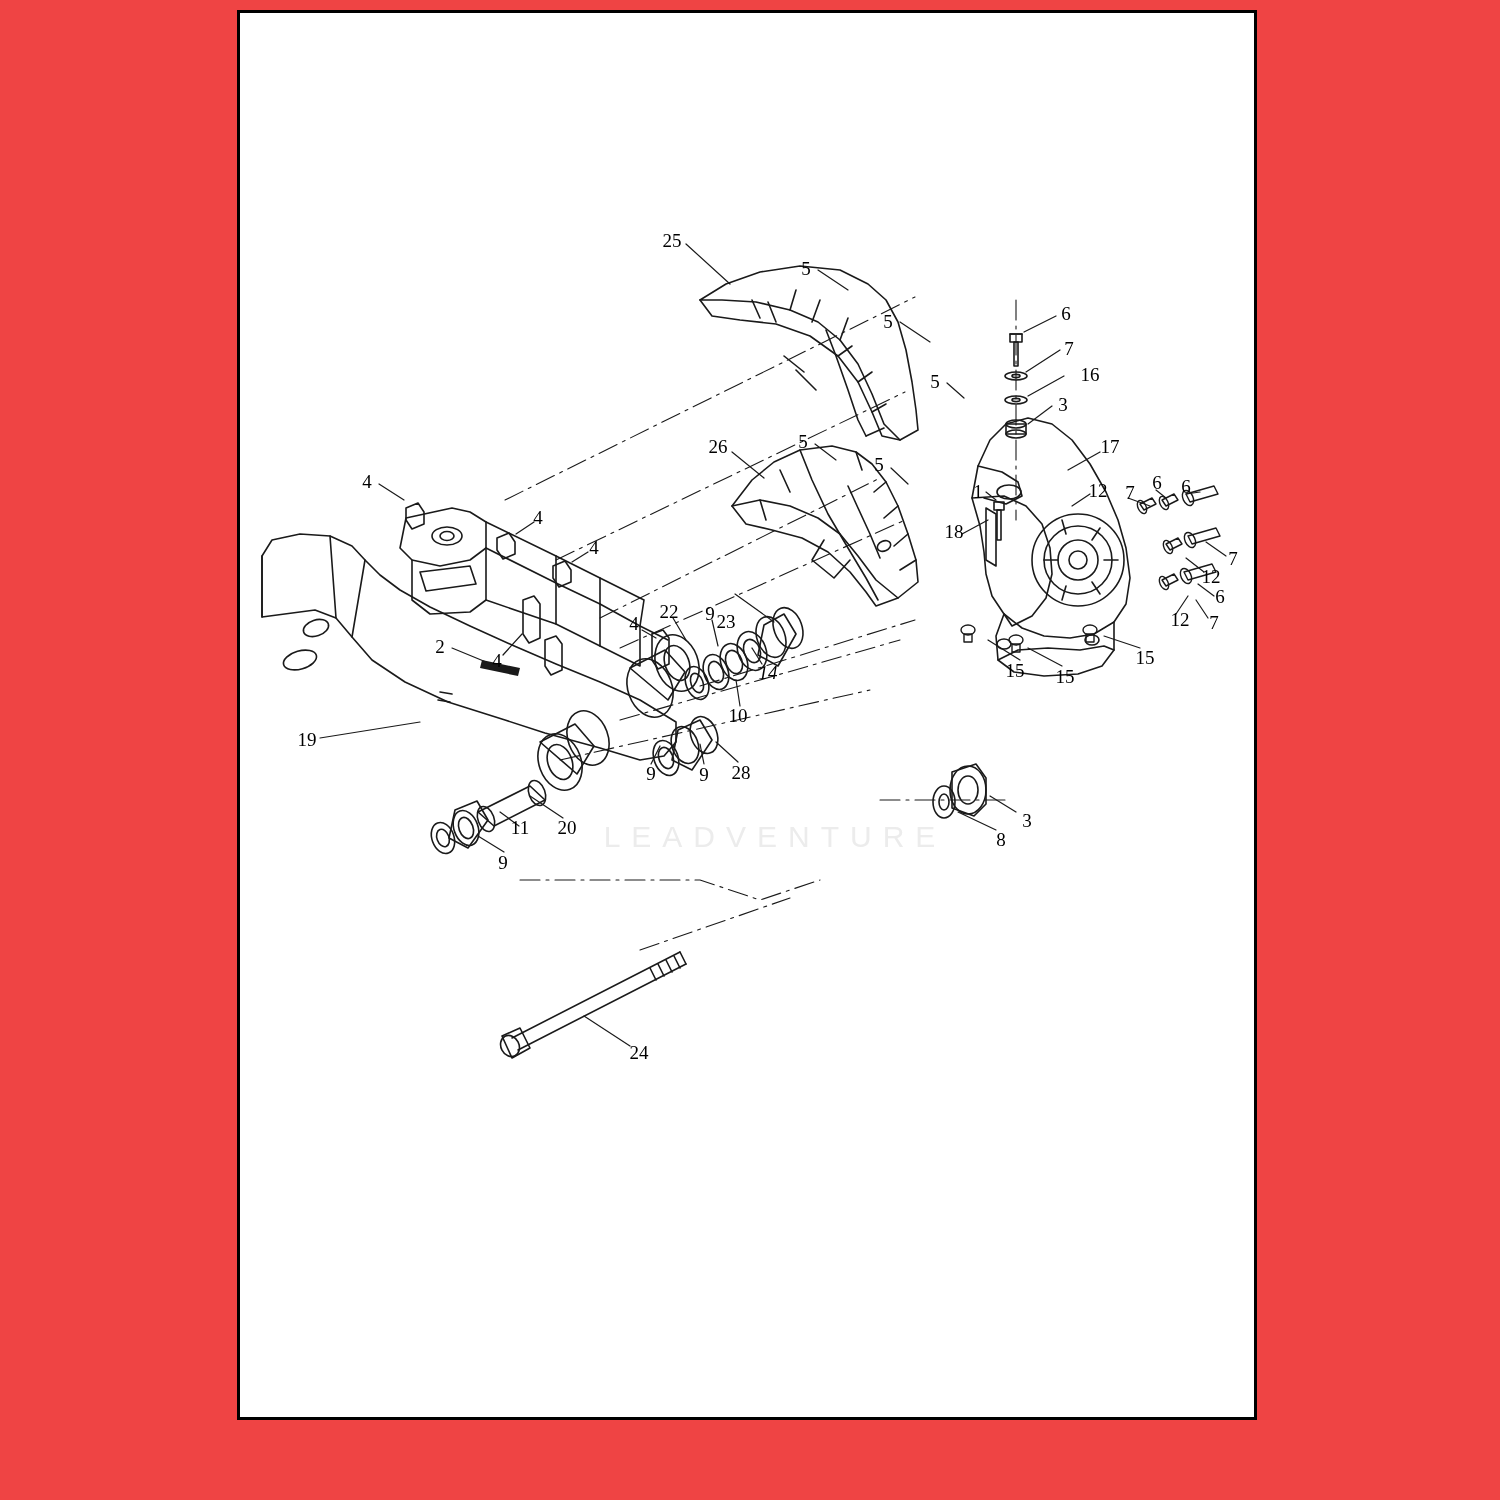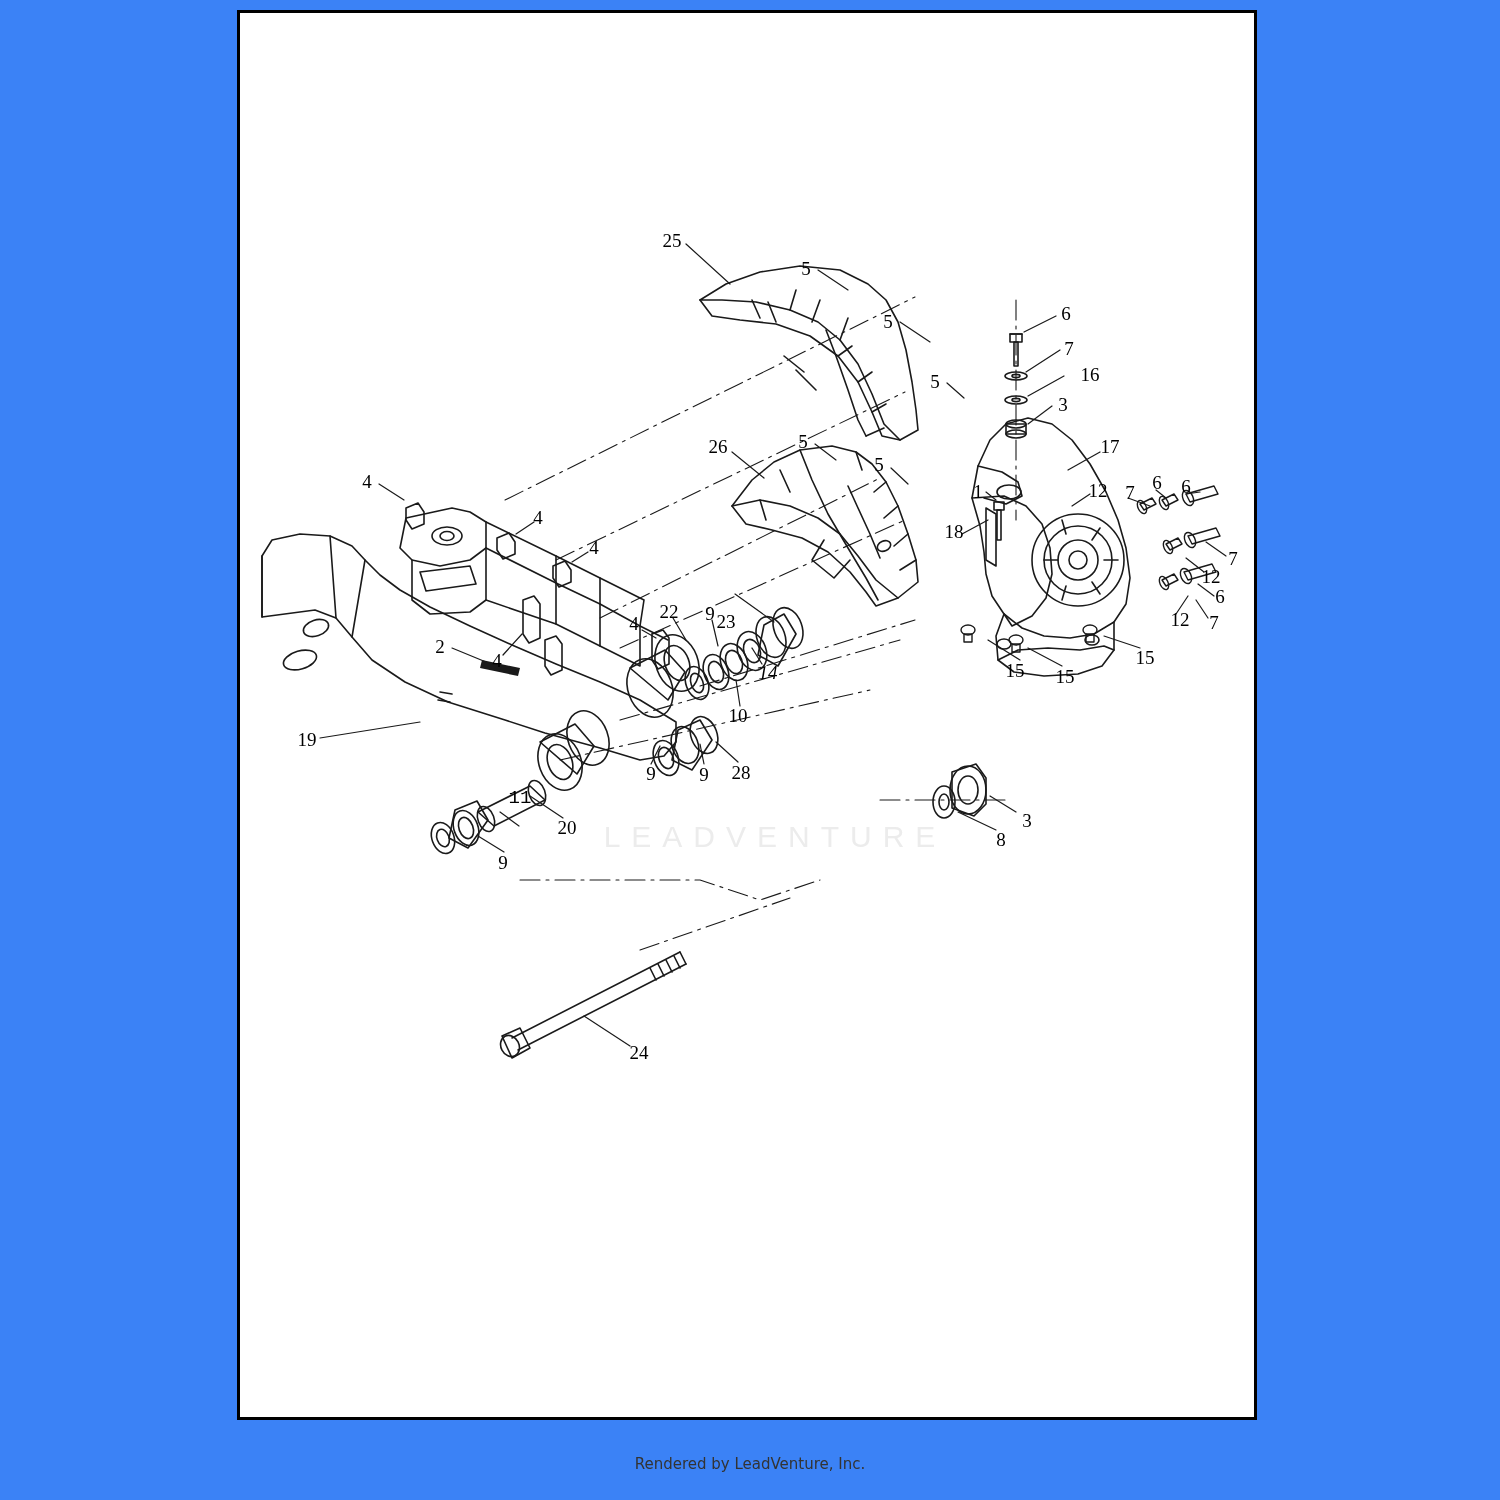--- a/index.html
+++ b/index.html
@@ -5,21 +5,21 @@
   html, body {
     margin: 0;
     padding: 0;
     background: #ffffff;
     font-family: "Liberation Sans", sans-serif;
   }
   #page {
     position: relative;
     width: 1500px;
     height: 1500px;
-    background: #3b82f6;
+    background: #ef4444;
     overflow: hidden;
   }
   #frame {
     position: absolute;
     left: 237px;
     top: 10px;
     width: 1020px;
     height: 1410px;
     border: 3px solid #000000;
     background: #ffffff;
@@ -380,20 +380,19 @@
       <div class="callout" style="left: 1145px; top: 657px;">15</div>
       <div class="callout" style="left: 497px; top: 660px;">4</div>
       <div class="callout" style="left: 768px; top: 672px; font-style: italic;">14</div>
       <div class="callout" style="left: 738px; top: 715px;">10</div>
       <div class="callout" style="left: 307px; top: 739px;">19</div>
       <div class="callout" style="left: 651px; top: 773px;">9</div>
       <div class="callout" style="left: 704px; top: 774px;">9</div>
       <div class="callout" style="left: 741px; top: 772px;">28</div>
       <div class="callout" style="left: 1027px; top: 820px;">3</div>
       <div class="callout" style="left: 1001px; top: 839px;">8</div>
-      <div class="callout" style="left: 520px; top: 798px; font-family: Liberation Mono, monospace;">11</div>
+      <div class="callout" style="left: 520px; top: 827px;">11</div>
       <div class="callout" style="left: 567px; top: 827px;">20</div>
       <div class="callout" style="left: 503px; top: 862px;">9</div>
       <div class="callout" style="left: 639px; top: 1052px;">24</div>
     </div>
 
-  <div id="footer">Rendered by LeadVenture, Inc.</div>
 </div>
 
 </body></html>

